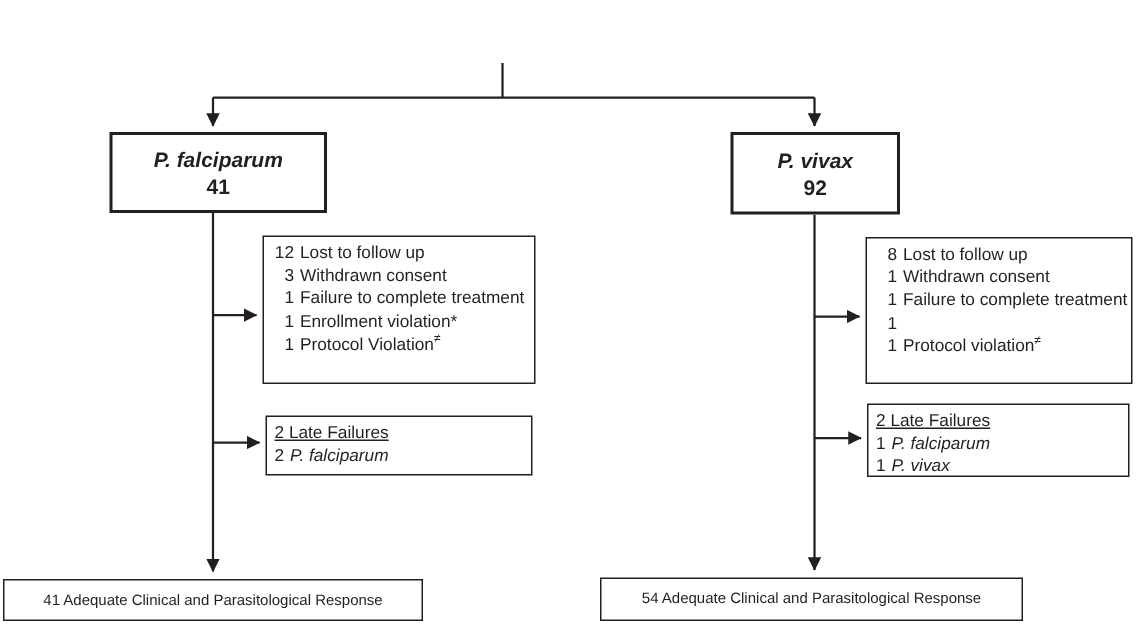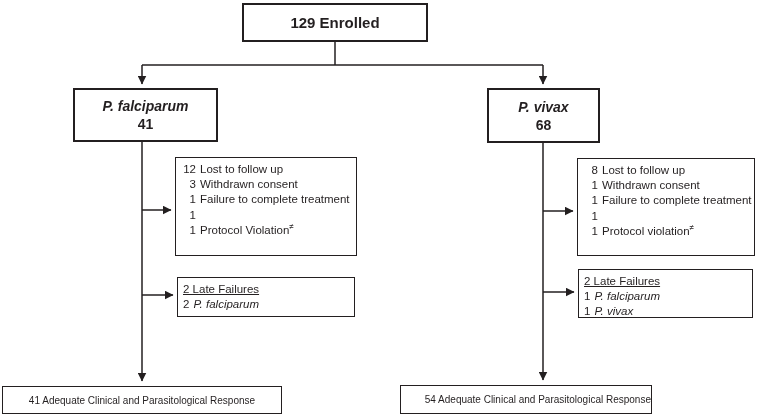--- a/index.html
+++ b/index.html
@@ -47,21 +47,21 @@
   .lbl{white-space:nowrap;text-align:right;}
   .species{font-style:italic;}
   sup{font-size:8px;line-height:0;}
   .late-title{text-decoration:underline;}
   .outcome-box{
     display:flex;align-items:center;justify-content:center;
     font-size:10px;
     white-space:nowrap;
   }
   .outcome-left{left:2px;top:386px;width:280px;height:28px;}
-  .outcome-right{left:400px;top:385px;width:252px;height:29px;justify-content:flex-end;}
+  .outcome-right{left:400px;top:385px;width:282px;height:29px;}
 </style>
 </head>
 <body>
 
 <div class="canvas">
 
   <svg class="overlay" width="757" height="416" viewBox="0 0 757 416">
     <defs>
       <marker id="arrowhead" markerUnits="userSpaceOnUse" markerWidth="10" markerHeight="9" refX="8.5" refY="4.5" orient="auto">
         <polygon points="0 0, 9 4.5, 0 9" fill="#231f20"></polygon>
@@ -72,49 +72,47 @@
     <line x1="142" y1="65" x2="142" y2="84" marker-end="url(#arrowhead)"></line>
     <line x1="543" y1="65" x2="543" y2="84" marker-end="url(#arrowhead)"></line>
     <line x1="142" y1="142" x2="142" y2="381" marker-end="url(#arrowhead)"></line>
     <line x1="543" y1="143" x2="543" y2="380" marker-end="url(#arrowhead)"></line>
     <line x1="142" y1="210" x2="171" y2="210" marker-end="url(#arrowhead)"></line>
     <line x1="142" y1="295" x2="173" y2="295" marker-end="url(#arrowhead)"></line>
     <line x1="543" y1="211" x2="573" y2="211" marker-end="url(#arrowhead)"></line>
     <line x1="543" y1="292" x2="574" y2="292" marker-end="url(#arrowhead)"></line>
   </svg>
 
-  <div class="box top-box">
-    <span>129 Enrolled</span>
-  </div>
 
   <div class="box arm-box arm-left">
     <span class="arm-species">P. falciparum</span>
     <span>41</span>
   </div>
 
   <div class="box arm-box arm-right">
     <span class="arm-species">P. vivax</span>
-    <span>68</span>
+    <span>92</span>
   </div>
 
   <div class="box detail-box excl-left">
     <div class="row">
       <span class="num">12</span>
       <span class="lbl">Lost to follow up</span>
     </div>
     <div class="row">
       <span class="num">3</span>
       <span class="lbl">Withdrawn consent</span>
     </div>
     <div class="row">
       <span class="num">1</span>
       <span class="lbl">Failure to complete treatment</span>
     </div>
     <div class="row">
       <span class="num">1</span>
+      <span class="lbl">Enrollment violation*</span>
     </div>
     <div class="row">
       <span class="num">1</span>
       <span class="lbl"><span>Protocol Violation</span><sup>≠</sup></span>
     </div>
   </div>
 
   <div class="box detail-box excl-right">
     <div class="row">
       <span class="num">8</span>

